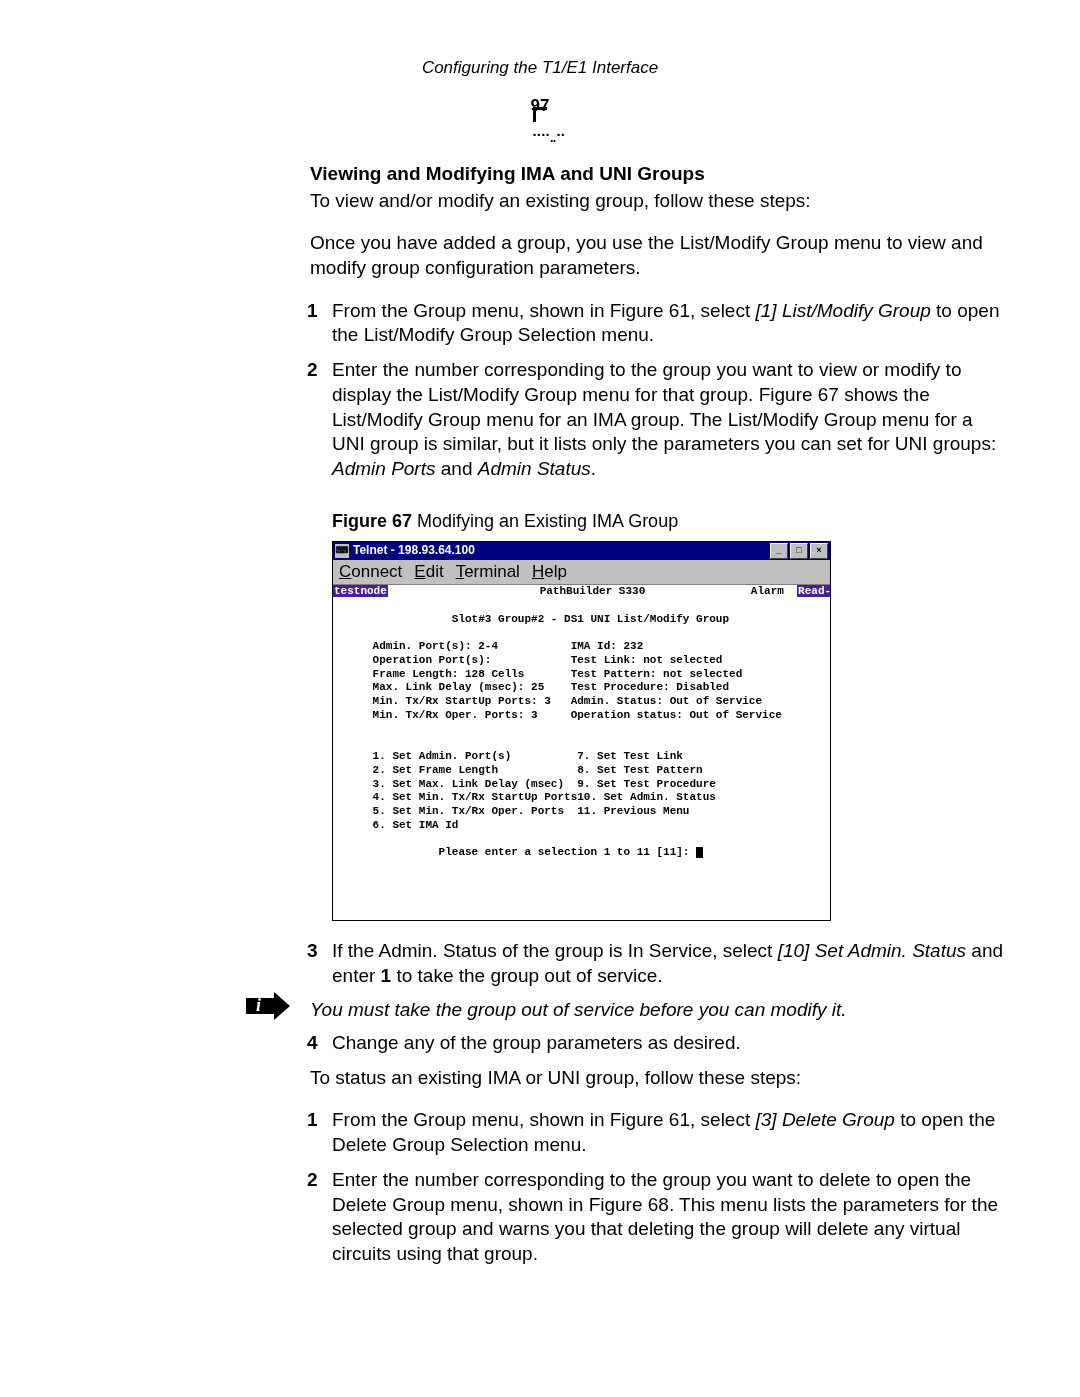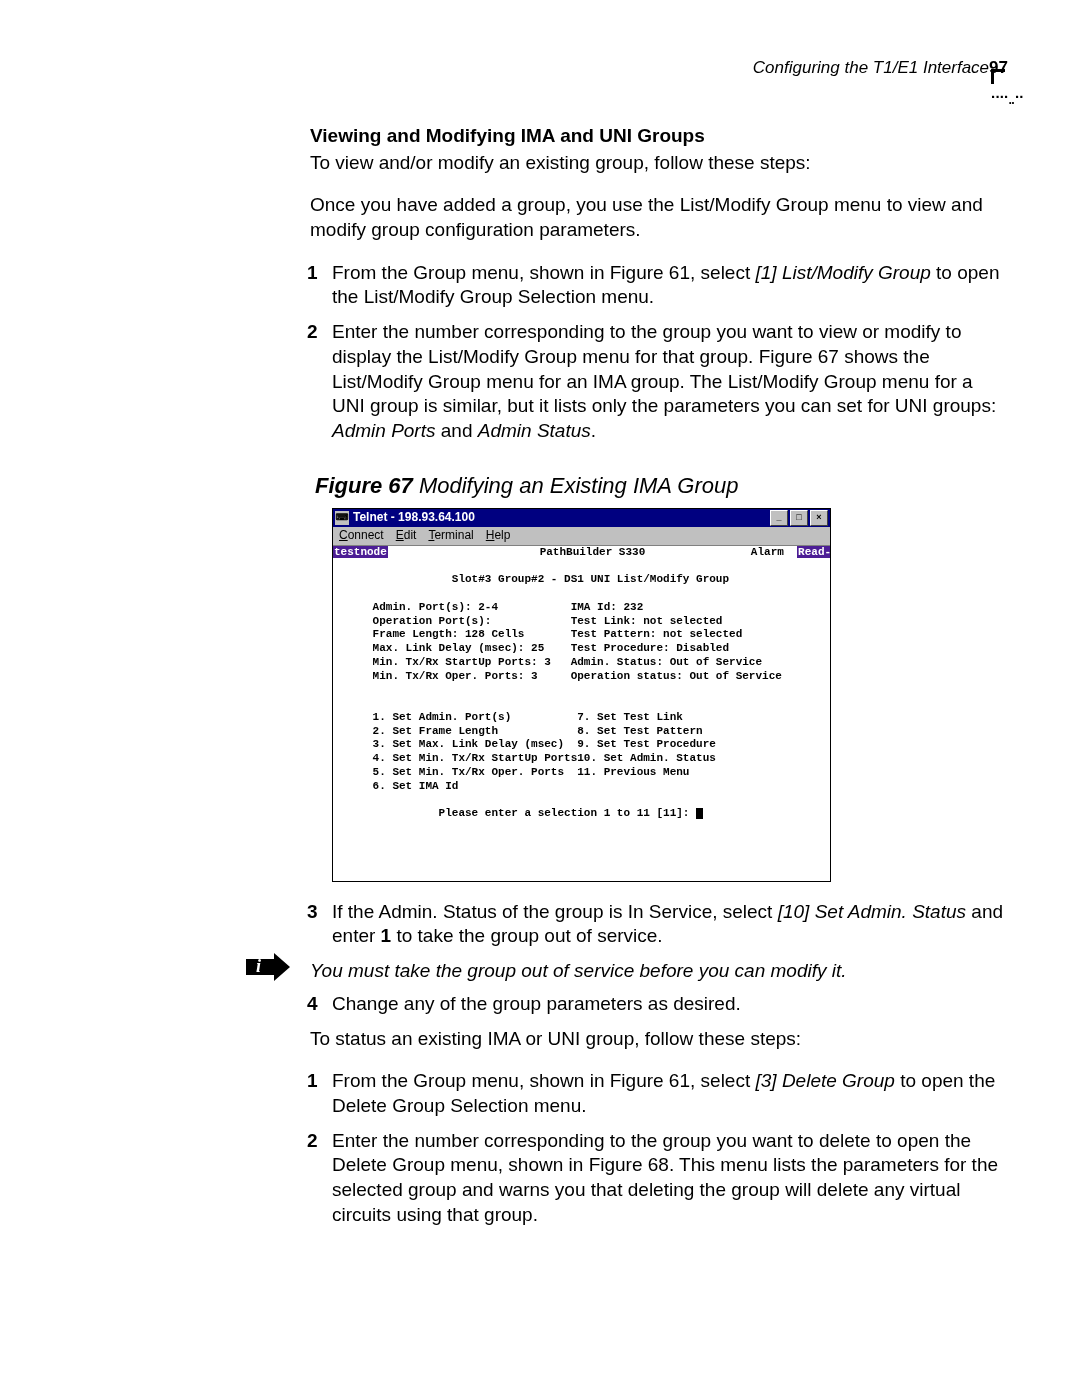--- a/index.html
+++ b/index.html
@@ -13,22 +13,24 @@
   .page {
     position: relative;
     width: 1080px;
     height: 1397px;
     box-sizing: border-box;
     padding: 58px 72px 0 72px;
   }
   .header-row {
     display: flex;
     justify-content: flex-end;
-    align-items: flex-end;
+    align-items: center;
+    gap: 18px;
     font-size: 17px;
+    flex-direction: column;
   }
   .header-title {
     font-style: italic;
   }
   .header-pagenum {
     font-weight: bold;
     position: relative;
   }
   .header-ornament {
     position: absolute;
@@ -81,23 +83,22 @@
   ol > li .num {
     position: absolute;
     left: -3px;
     top: 0;
     font-weight: bold;
   }
   .ital { font-style: italic; }
   .bold { font-weight: bold; }
 
   .figure-caption {
-    margin: 28px 0 8px 5px;
-    font-size: 22px;
-    font-style: italic;
+    margin: 28px 0 8px 22px;
+    font-size: 18px;
   }
   .figure-caption .figlabel { font-weight: bold; }
 
   .telnet-window {
     width: 497px;
     margin-left: 22px;
     border: 1px solid #000;
     font-family: "MS Sans Serif", Tahoma, Arial, sans-serif;
     font-size: 12px;
   }
@@ -123,21 +124,21 @@
     background:#c0c0c0;
     border:1px solid #fff;
     border-right-color:#404040;border-bottom-color:#404040;
     font-size:9px;line-height:12px;text-align:center;font-weight:bold;color:#000;
   }
   .tw-menubar {
     background:#c0c0c0;
     padding:1px 6px;
     border-bottom:1px solid #808080;
     display:flex;gap:12px;
-    font-size:12px;
+    font-size:17px;
   }
   .tw-menu .ul { text-decoration: underline; }
   .tw-body {
     background:#fff;
     color:#000;
     font-family:"Courier New", monospace;
     font-size:11px;
     font-weight:bold;
     line-height:1.25;
     padding:0;

